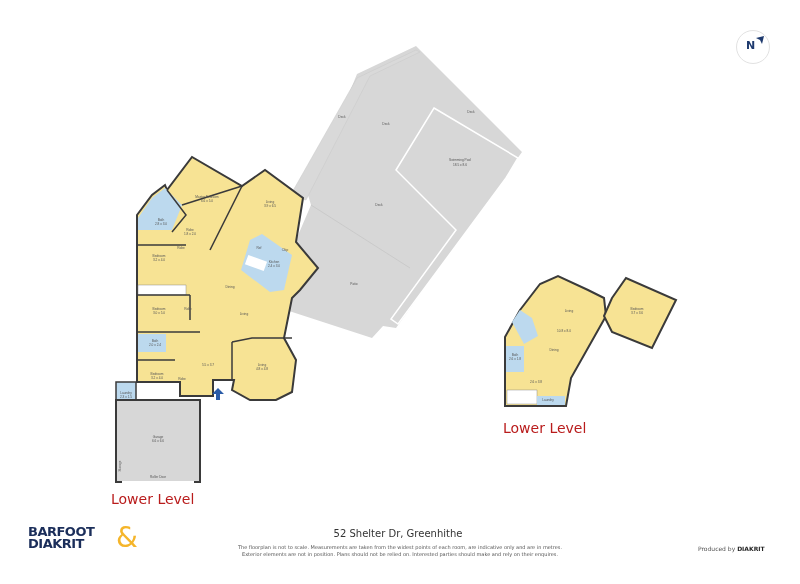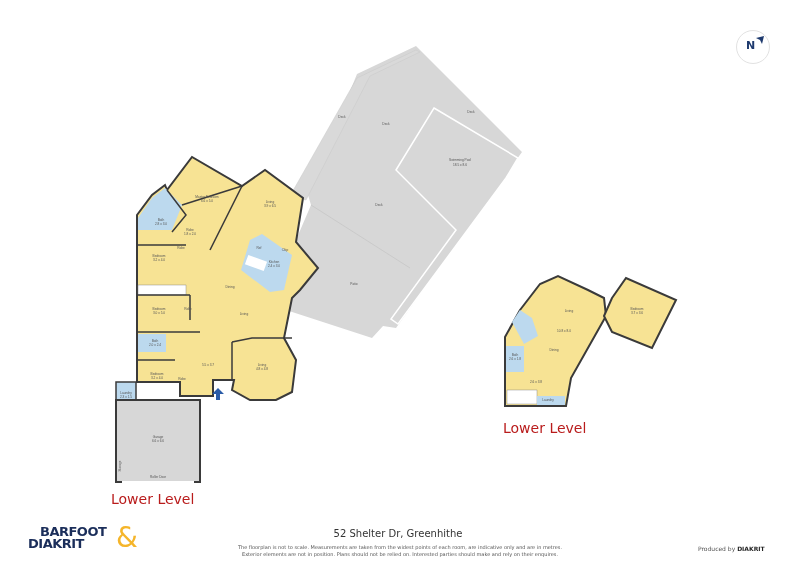--- a/index.html
+++ b/index.html
@@ -128,21 +128,21 @@
 <div class="level-label" style="left:503px; top:420px;">Lower Level</div>
 
 <div class="compass">
   <span class="n">N</span>
   <svg class="arrow" width="9" height="9" viewBox="0 0 9 9">
       <polygon points="0,2 8,0 6,8 4,4" fill="#1e3a6e"></polygon>
     </svg>
 </div>
 
 <div class="brand">
-  <div class="b1" style="margin-left:12px;">BARFOOT</div>
+  <div class="b1" style="margin-left:0;">BARFOOT</div>
   <div class="b2">DIAKRIT</div>
   <div class="amp">&amp;</div>
 </div>
 
 <div class="addr">52 Shelter Dr, Greenhithe</div>
 <div class="disc" style="top:544px;">The floorplan is not to scale. Measurements are taken from the widest points of each room, are indicative only and are in metres.</div>
 <div class="disc" style="top:551px;">Exterior elements are not in position. Plans should not be relied on. Interested parties should make and rely on their enquires.</div>
 
 <div class="produced">
   <span>Produced by</span>

